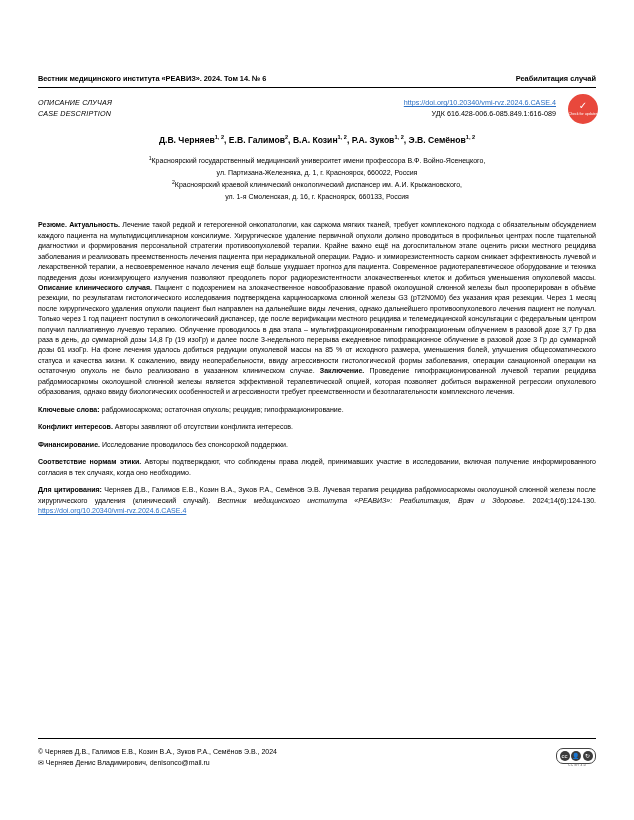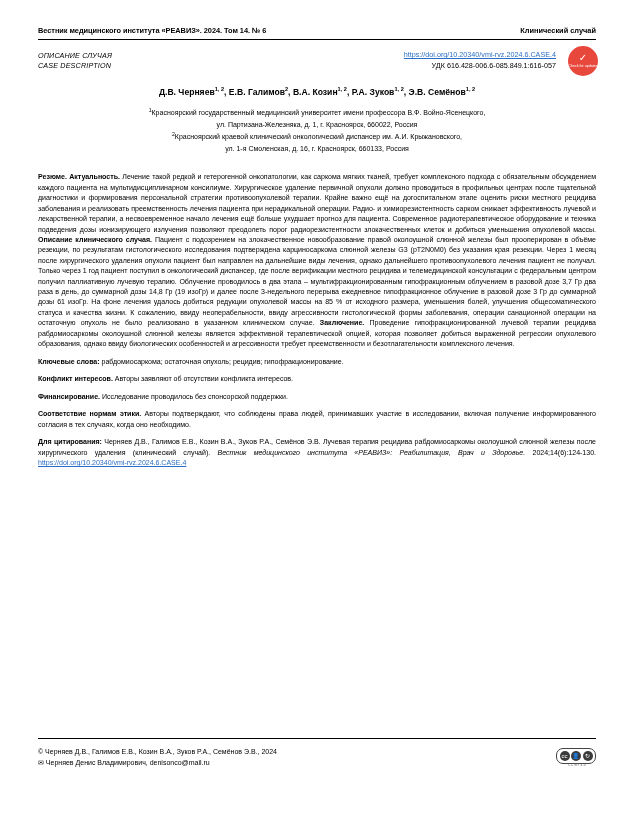--- a/index.html
+++ b/index.html
@@ -25,33 +25,34 @@
   }
 
   
   .runhead {
     display: flex;
     justify-content: space-between;
     align-items: baseline;
     font-size: 7.4px;
     font-weight: bold;
     padding-bottom: 4px;
+    margin-top: 48px;
   }
   .runhead .left { letter-spacing: -0.05px; }
   .runhead .right { }
   .rule {
     border-top: 0.9px solid #000;
     margin-bottom: 10px;
   }
 
   
   .metarow {
     display: flex;
     justify-content: space-between;
-    align-items: flex-end;
+    align-items: center;
     margin-bottom: 14px;
   }
   .meta-left {
     font-size: 7.2px;
     font-style: italic;
     line-height: 1.45;
     letter-spacing: 0.15px;
   }
   .meta-right {
     text-align: right;
@@ -203,32 +204,32 @@
   .envelope { font-size: 7px; }
 </style>
 </head>
 <body>
 
 <div class="page">
   <div class="content">
 
     <div class="runhead">
       <div class="left">Вестник медицинского института «РЕАВИЗ». 2024. Том 14. № 6</div>
-      <div class="right">Клинический случай</div>
+      <div class="right">Реабилитация случай</div>
     </div>
     <div class="rule"></div>
 
     <div class="metarow">
       <div class="meta-left">
         <div>ОПИСАНИЕ СЛУЧАЯ</div>
         <div>CASE DESCRIPTION</div>
       </div>
       <div class="meta-right">
         <div><a class="doi-link" href="#">https://doi.org/10.20340/vmi-rvz.2024.6.CASE.4</a></div>
-        <div class="udk">УДК 616.428-006.6-085.849.1:616-057</div>
+        <div class="udk">УДК 616.428-006.6-085.849.1:616-089</div>
         <div class="crossmark">
           <span class="cm-glyph">✓</span>
           <span>Check for updates</span>
         </div>
       </div>
     </div>
 
 
     <div class="authors">Д.В. Черняев<sup>1, 2</sup>, Е.В. Галимов<sup>2</sup>, В.А. Козин<sup>1, 2</sup>, Р.А. Зуков<sup>1, 2</sup>, Э.В. Семёнов<sup>1, 2</sup></div>
 

